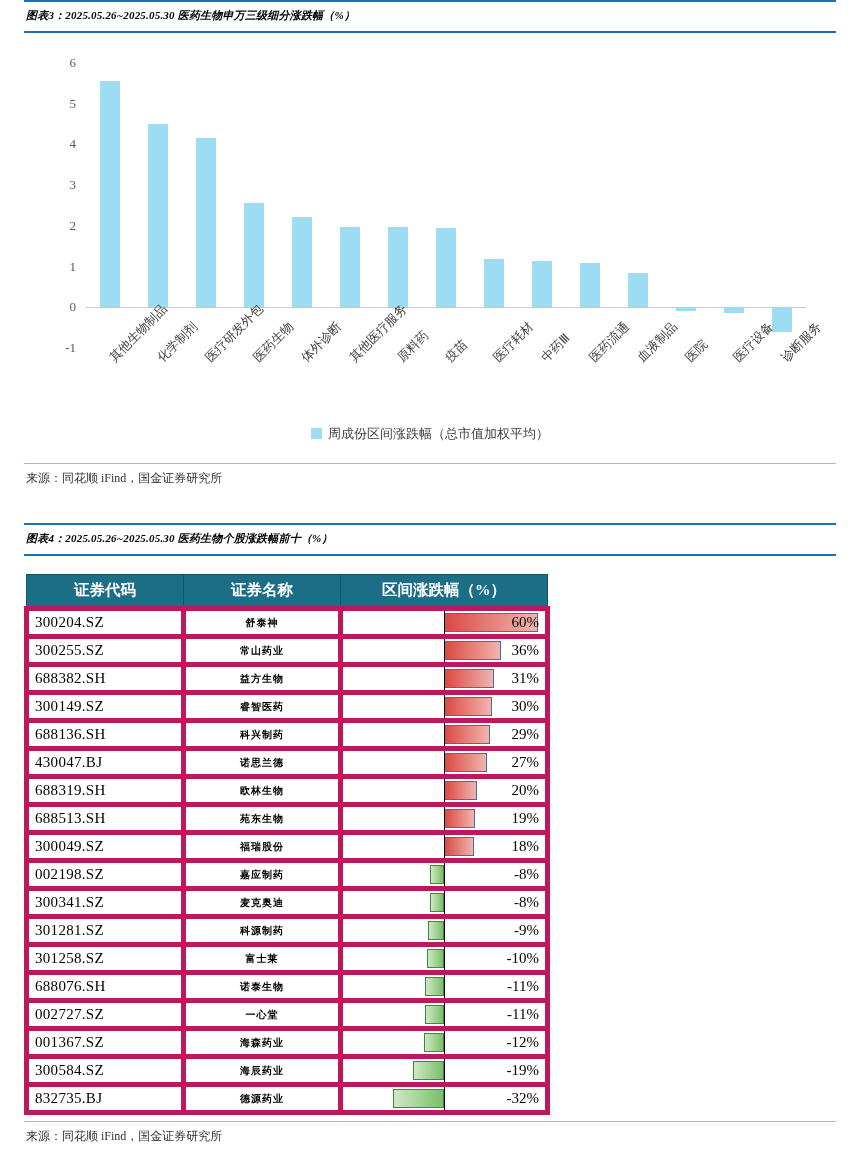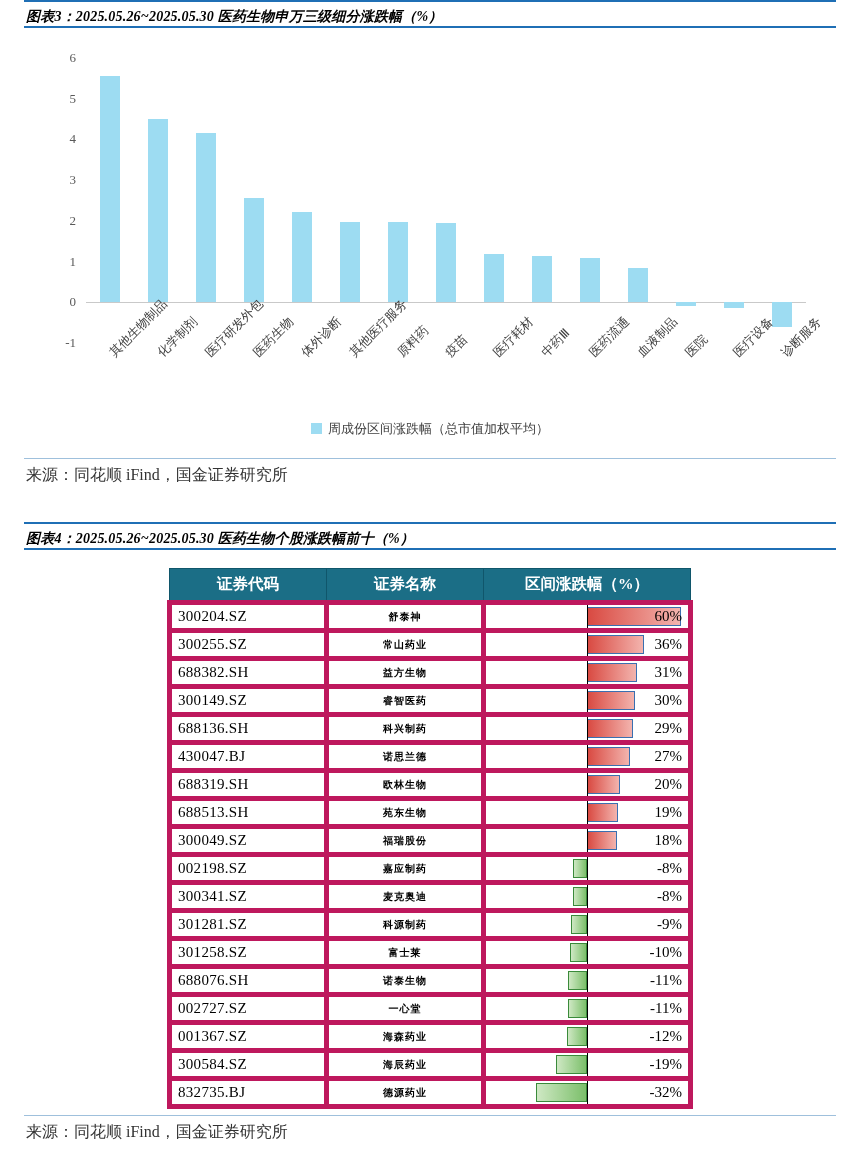--- a/index.html
+++ b/index.html
@@ -24,36 +24,36 @@
   }
   
   .figure {
     position: relative;
     margin: 0 24px;
   }
   .fig-title {
     font-family: "Liberation Serif", serif;
     font-weight: bold;
     font-style: italic;
-    font-size: 14px;
+    font-size: 11px;
     color: #000;
-    padding: 6px 0 0 2px;
+    padding: 6px 0 8px 2px;
     letter-spacing: 0.2px;
   }
   .rule-top {
     border-top: 2.2px solid #1f6fb5;
     width: 100%;
   }
   .rule-bottom {
     border-top: 1px solid #9fc0dc;
     width: 100%;
   }
   .source {
     font-family: "Liberation Serif", serif;
-    font-size: 16px;
+    font-size: 12px;
     color: #333;
     padding: 6px 0 2px 2px;
   }
 
   
   .chart-wrap {
     position: relative;
     height: 430px;
   }
   .plot {
@@ -137,21 +137,20 @@
     background: #9ddcf2;
     margin-right: 6px;
     vertical-align: -1px;
   }
 
   
   .table-wrap {
     position: relative;
     padding: 18px 0 6px 0;
     display: flex;
-    justify-content: center;
   }
   table.stocks {
     border-collapse: collapse;
     font-family: "Liberation Serif", serif;
     font-size: 15px;
   }
   table.stocks th {
     background: #1f7a8c;
     background: #1b6e86;
     color: #ffffff;

